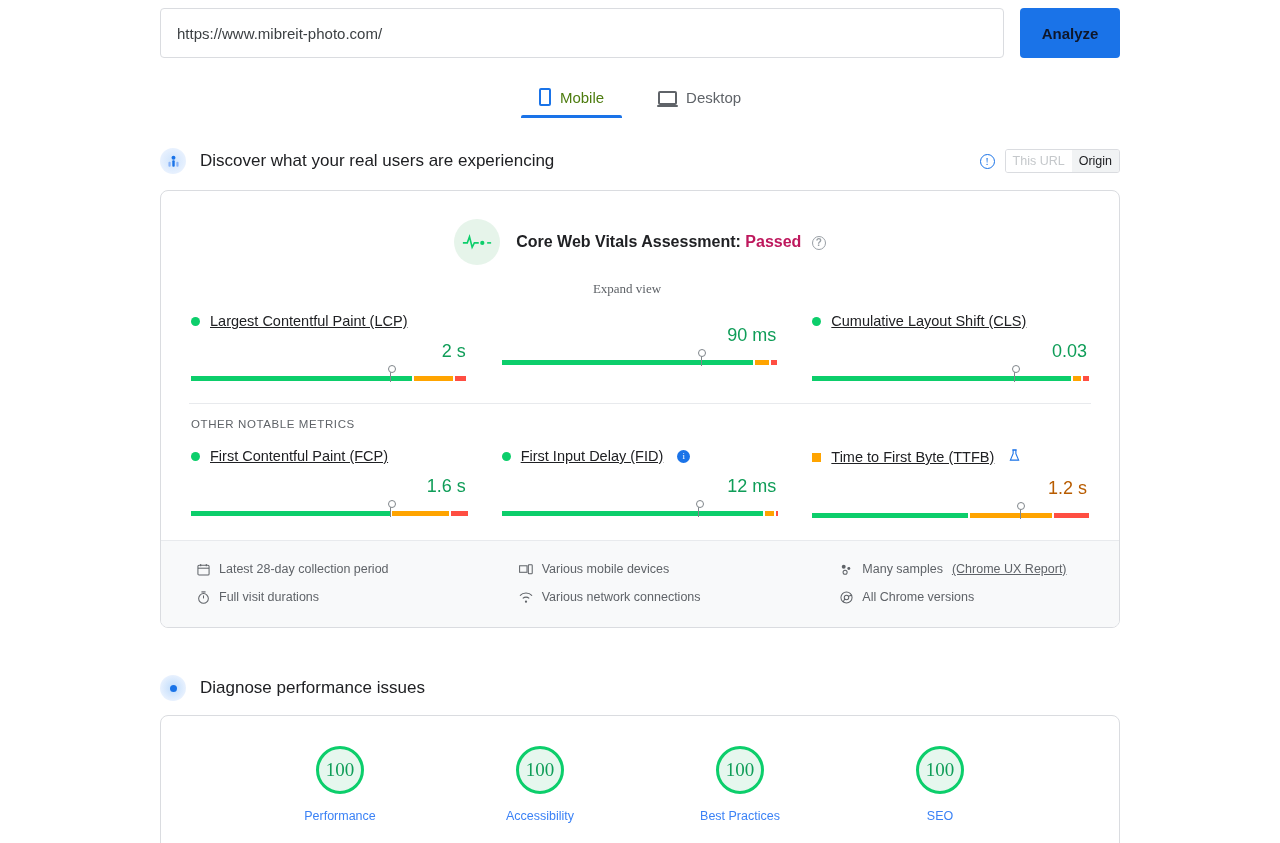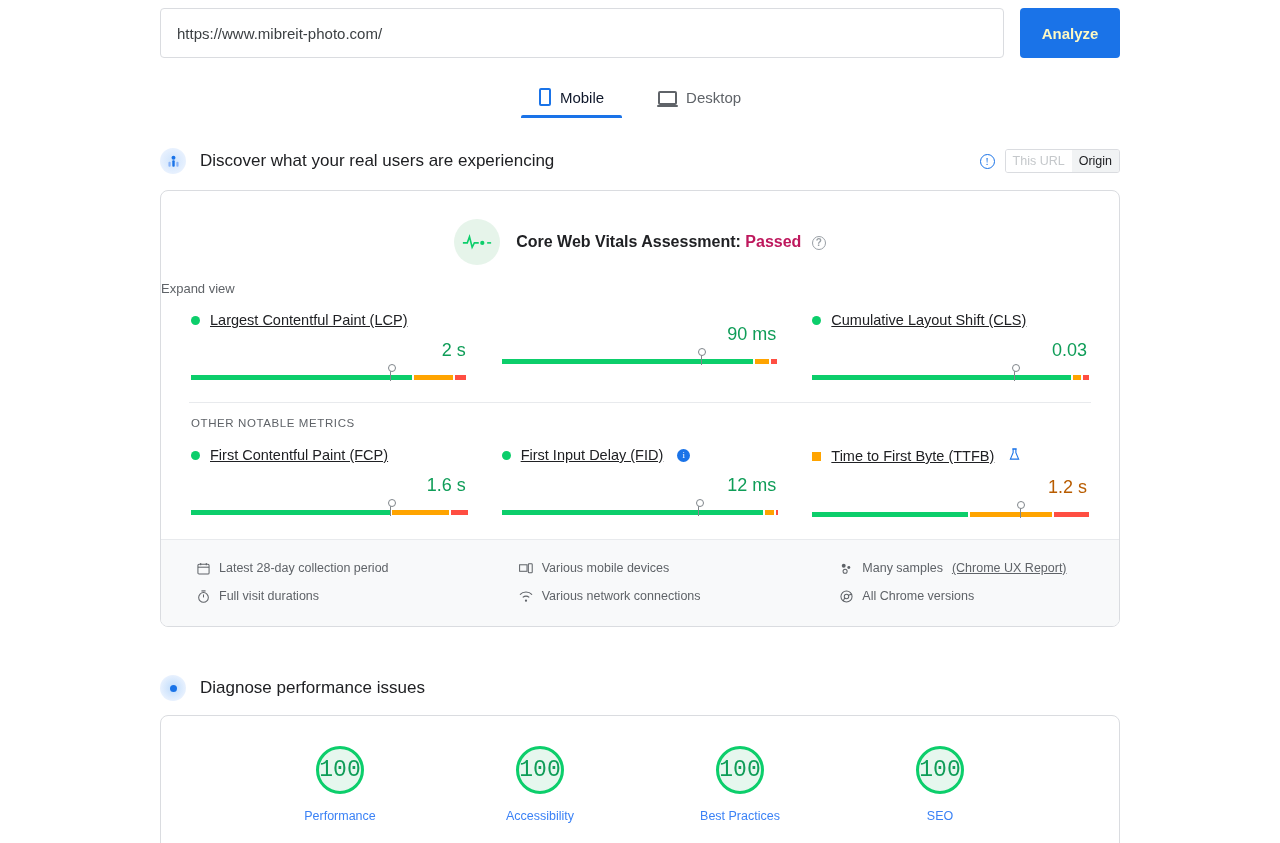--- a/index.html
+++ b/index.html
@@ -22,39 +22,39 @@
   .url-input {
     flex: 1 1 auto; height: 50px;
     border: 1px solid #dadce0; border-radius: 4px;
     padding: 0 16px;
     font-family: "Liberation Sans", sans-serif;
     font-size: 15px; color: #3c4043;
     background: #fff; outline: none;
   }
   .analyze-btn {
     width: 100px; height: 50px;
-    background: #1a73e8; color: #fef9c3;
+    background: #1a73e8; color: #0f172a;
     border: none; border-radius: 4px;
     font-family: "Liberation Sans", sans-serif;
     font-size: 15px; font-weight: bold;
     cursor: pointer;
   }
 
   
   .tabs {
     position: absolute; left: 0; top: 84px; width: 1280px;
     display: flex; justify-content: center; align-items: flex-end; gap: 42px;
   }
   .tab {
     display: flex; align-items: center; gap: 9px;
     padding: 4px 6px 12px 6px;
     font-size: 15px; color: #5f6368; cursor: pointer;
     position: relative;
   }
-  .tab.active { color: #0f172a; }
+  .tab.active { color: #4d7c0f; }
   .tab.active::after {
     content: ""; position: absolute; left: -12px; right: -12px; bottom: 0;
     height: 3px; background: #1a73e8; border-radius: 2px 2px 0 0;
   }
   .ic-mobile {
     width: 12px; height: 18px; border: 2px solid #1a73e8; border-radius: 2px;
   }
   .ic-desktop {
     width: 19px; height: 14px; border: 2px solid #5f6368; border-radius: 2px;
     position: relative;
@@ -116,22 +116,22 @@
   }
   .cwv-title { font-size: 16px; font-weight: bold; color: #202124; }
   .cwv-title .passed { color: #be185d; font-weight: bold; }
   .help-ic {
     display: inline-block; width: 14px; height: 14px; border-radius: 50%;
     border: 1.3px solid #9aa0a6; color: #9aa0a6; font-size: 10px;
     line-height: 12px; text-align: center; margin-left: 6px;
     vertical-align: 1px; cursor: pointer;
   }
   .expand-view {
-    text-align: left; padding: 16px 26px 0 0;
-    font-size: 13px; color: #5f6368; cursor: pointer;
+    text-align: center; padding: 16px 26px 0 0;
+    font-size: 13px; color: #5f6368; cursor: pointer; font-family: Liberation Serif, serif;
   }
 
   .metric-grid {
     display: grid; grid-template-columns: repeat(3, 1fr);
     column-gap: 34px; padding: 16px 30px 0 30px;
   }
   .metric { }
   .metric-label { display: flex; align-items: center; gap: 10px; }
   .dot { width: 9px; height: 9px; border-radius: 50%; background: #0cce6b; flex: 0 0 auto; }
   .sq  { width: 9px; height: 9px; background: #ffa400; flex: 0 0 auto; }
@@ -181,22 +181,22 @@
 
   
   .scores {
     display: flex; justify-content: center; gap: 100px; padding: 30px 0 0 0;
   }
   .score { width: 100px; text-align: center; cursor: pointer; }
   .gauge {
     width: 48px; height: 48px; border-radius: 50%;
     border: 3px solid #0cce6b; background: #e6f7ee;
     margin: 0 auto; display: flex; align-items: center; justify-content: center;
-    font-size: 23px; color: #0f9d58;
-    font-family: Liberation Mono, monospace;
+    font-size: 19px; color: #0f9d58;
+    font-family: Liberation Serif, serif;
   }
   .score-label { margin-top: 15px; font-size: 12.5px; color: #3b82f6; }
 </style>
 </head>
 <body>
 
 <div class="page">
 
   <div class="urlbar-row">
     <input class="url-input" type="text" value="https://www.mibreit-photo.com/" placeholder="Enter a web page URL" style="">

